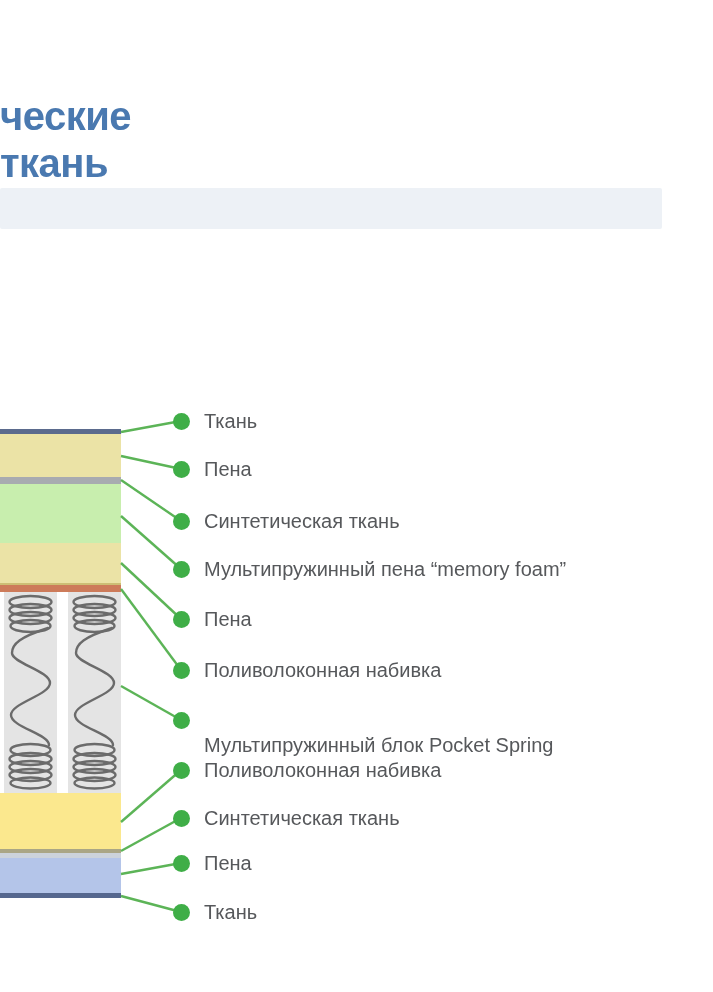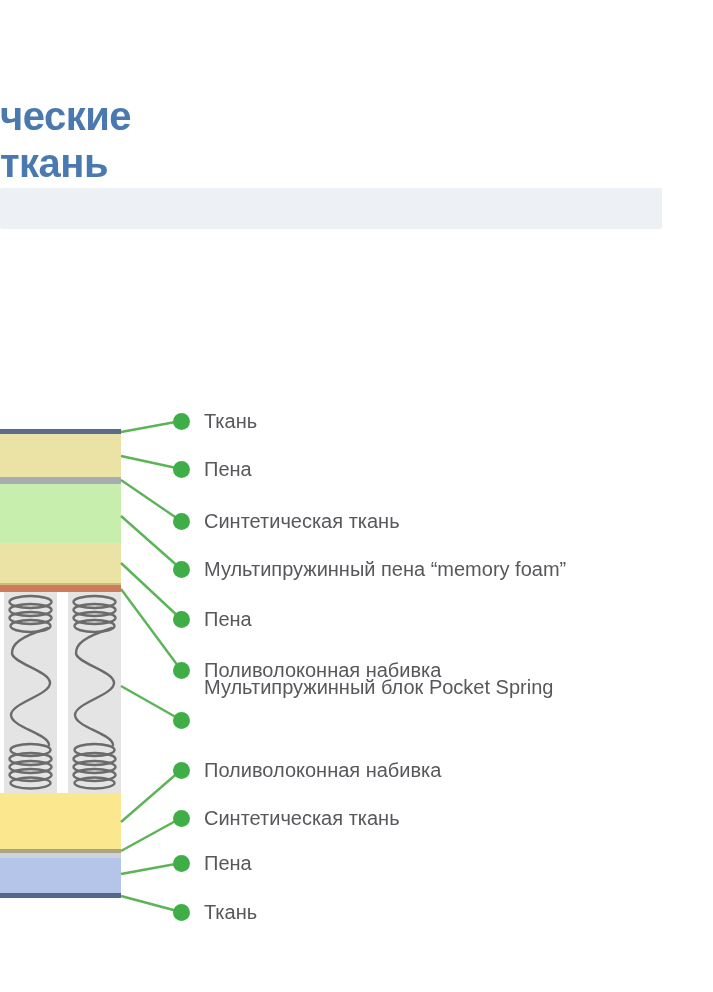--- a/index.html
+++ b/index.html
@@ -150,21 +150,21 @@
       <div class="legend-label" style="top: 456px; color: rgb(86, 88, 91);">Пена</div>
       <span class="legend-dot" style="left: 172.5px; top: 512.5px; background: rgb(63, 174, 71);"></span>
       <div class="legend-label" style="top: 508px; color: rgb(86, 88, 91);">Синтетическая ткань</div>
       <span class="legend-dot" style="left: 172.5px; top: 560.5px; background: rgb(63, 174, 71);"></span>
       <div class="legend-label" style="top: 556px; color: rgb(86, 88, 91);">Мультипружинный пена “memory foam”</div>
       <span class="legend-dot" style="left: 172.5px; top: 610.5px; background: rgb(63, 174, 71);"></span>
       <div class="legend-label" style="top: 606px; color: rgb(86, 88, 91);">Пена</div>
       <span class="legend-dot" style="left: 172.5px; top: 661.5px; background: rgb(63, 174, 71);"></span>
       <div class="legend-label" style="top: 657px; color: rgb(86, 88, 91);">Поливолоконная набивка</div>
       <span class="legend-dot" style="left: 172.5px; top: 711.5px; background: rgb(63, 174, 71);"></span>
-      <div class="legend-label" style="top: 674px; color: rgb(86, 88, 91); text-align: center;">Мультипружинный блок Pocket Spring</div>
+      <div class="legend-label" style="top: 732px; color: rgb(86, 88, 91); text-align: center;">Мультипружинный блок Pocket Spring</div>
       <span class="legend-dot" style="left: 172.5px; top: 761.5px; background: rgb(63, 174, 71);"></span>
       <div class="legend-label" style="top: 757px; color: rgb(86, 88, 91);">Поливолоконная набивка</div>
       <span class="legend-dot" style="left: 172.5px; top: 809.5px; background: rgb(63, 174, 71);"></span>
       <div class="legend-label" style="top: 805px; color: rgb(86, 88, 91);">Синтетическая ткань</div>
       <span class="legend-dot" style="left: 172.5px; top: 854.5px; background: rgb(63, 174, 71);"></span>
       <div class="legend-label" style="top: 850px; color: rgb(86, 88, 91);">Пена</div>
       <span class="legend-dot" style="left: 172.5px; top: 903.5px; background: rgb(63, 174, 71);"></span>
       <div class="legend-label" style="top: 899px; color: rgb(86, 88, 91);">Ткань</div>
     </div>
 

